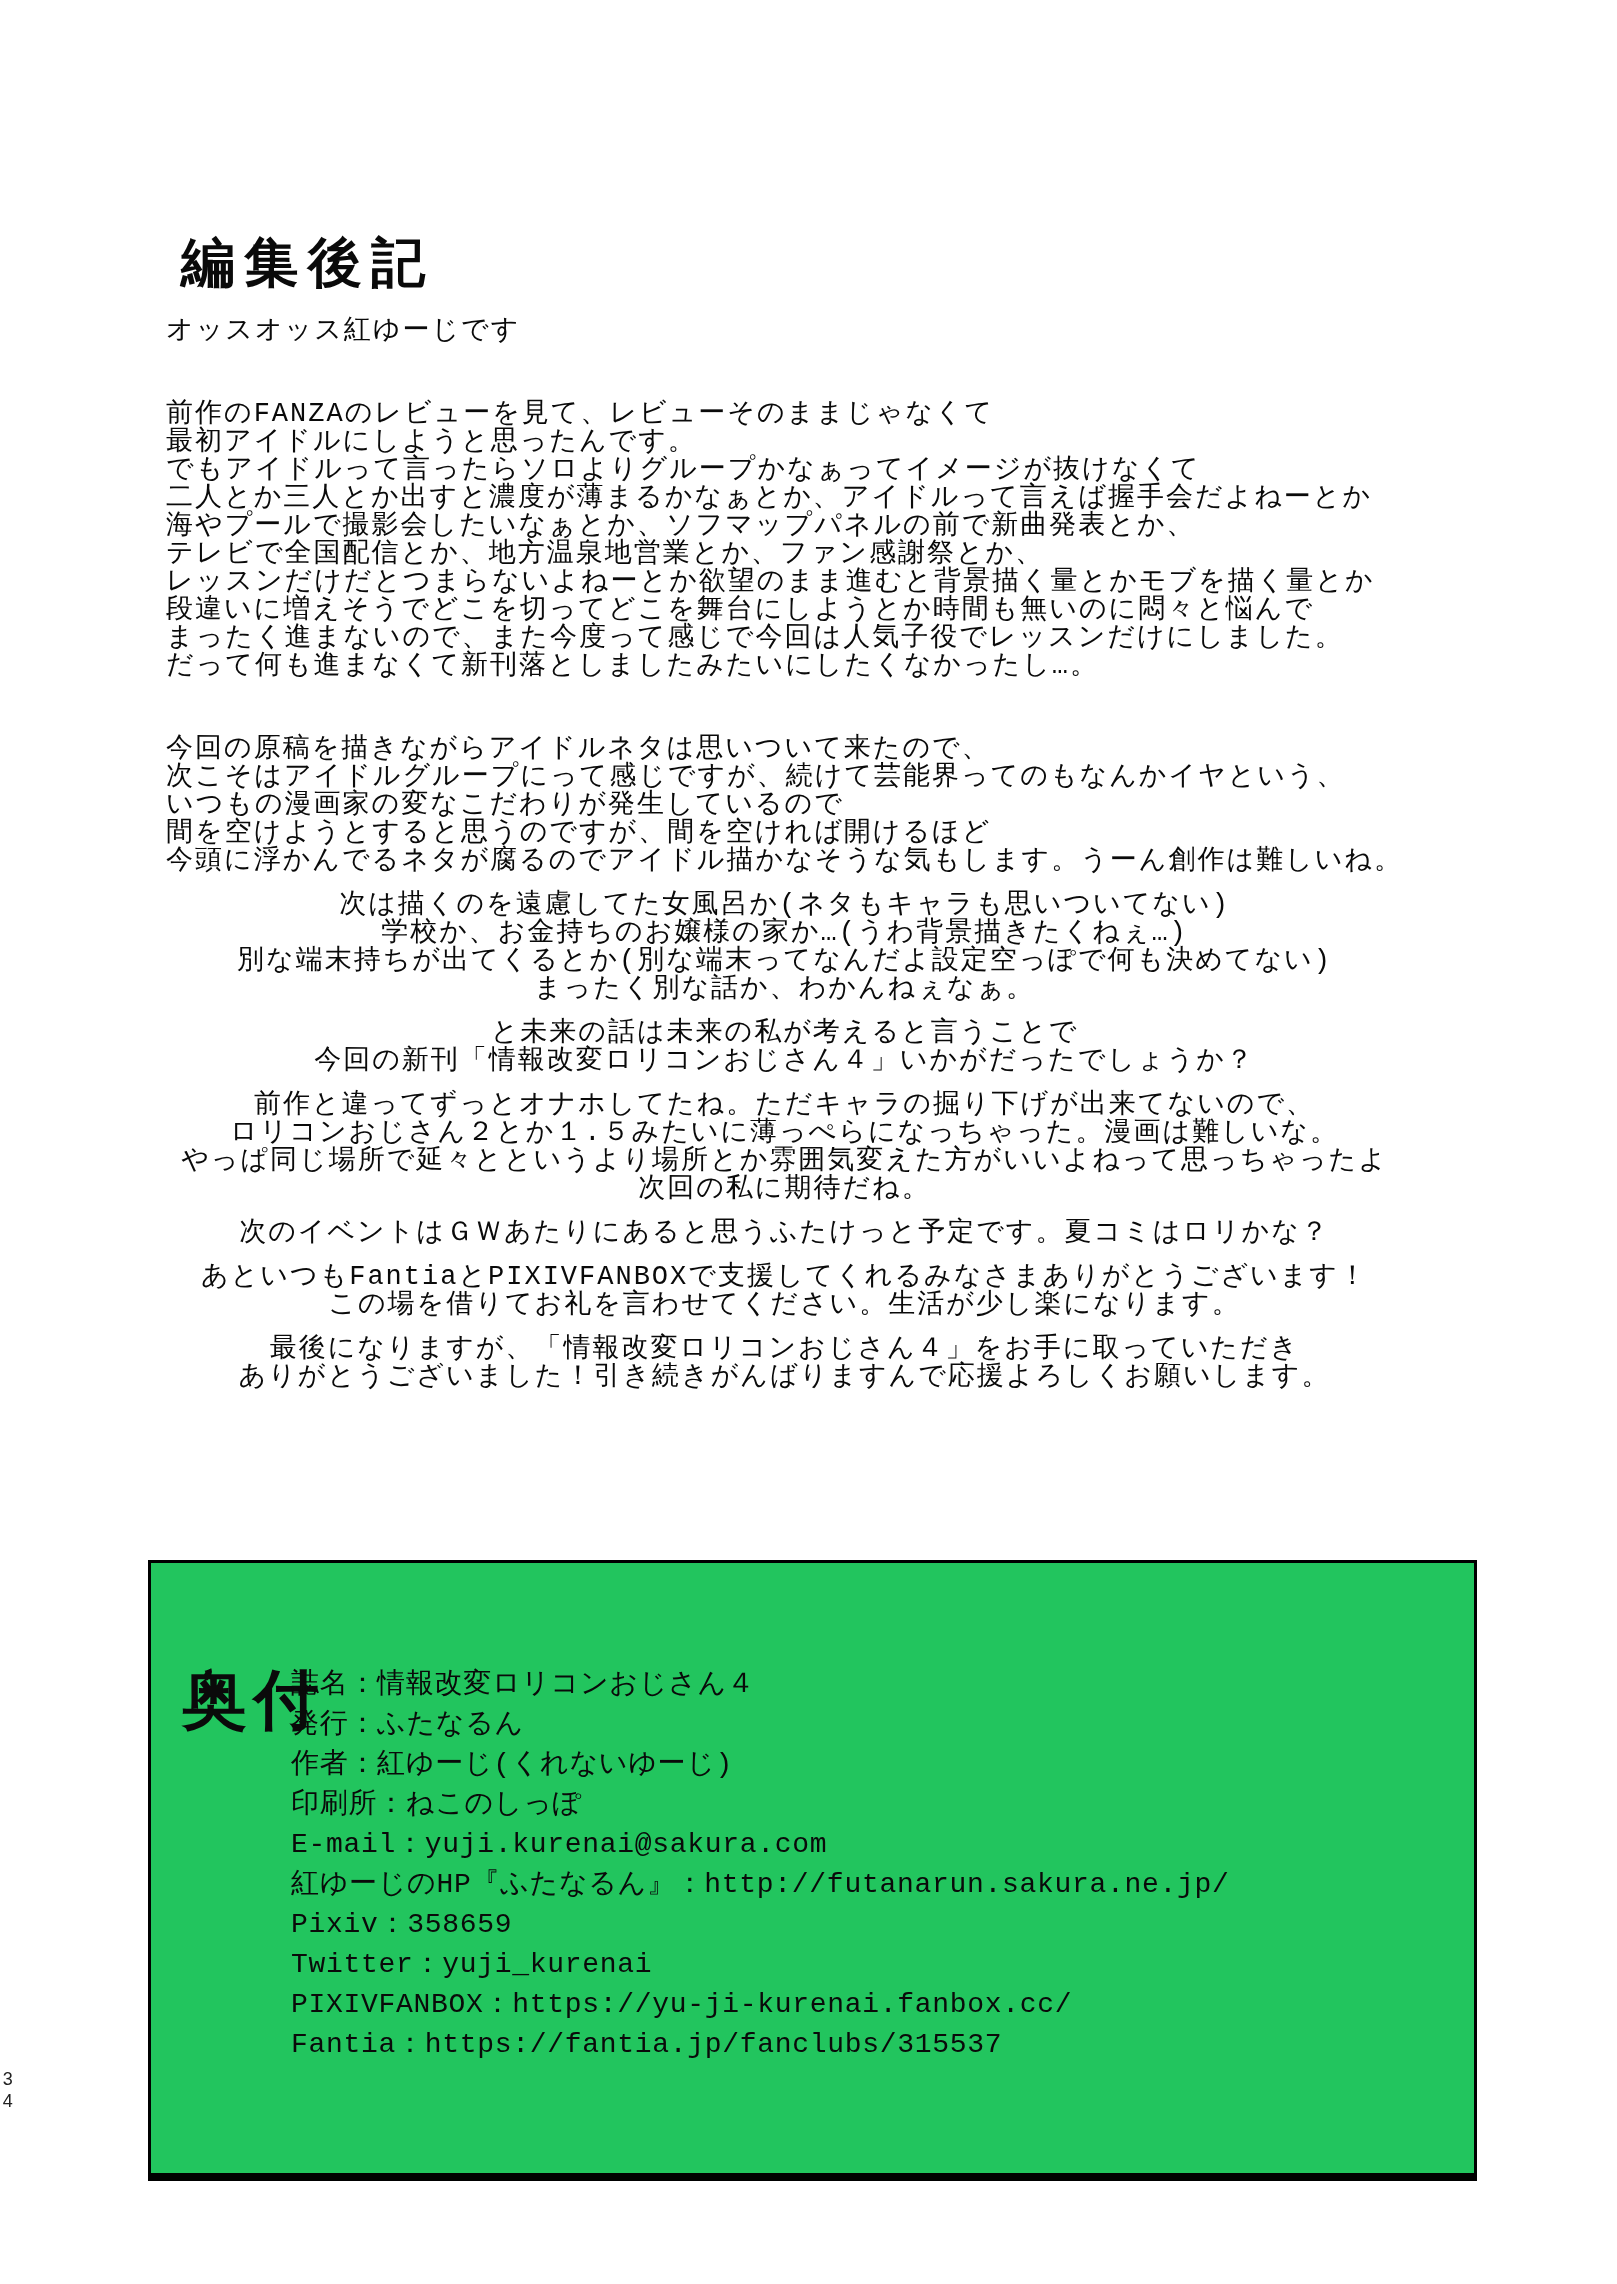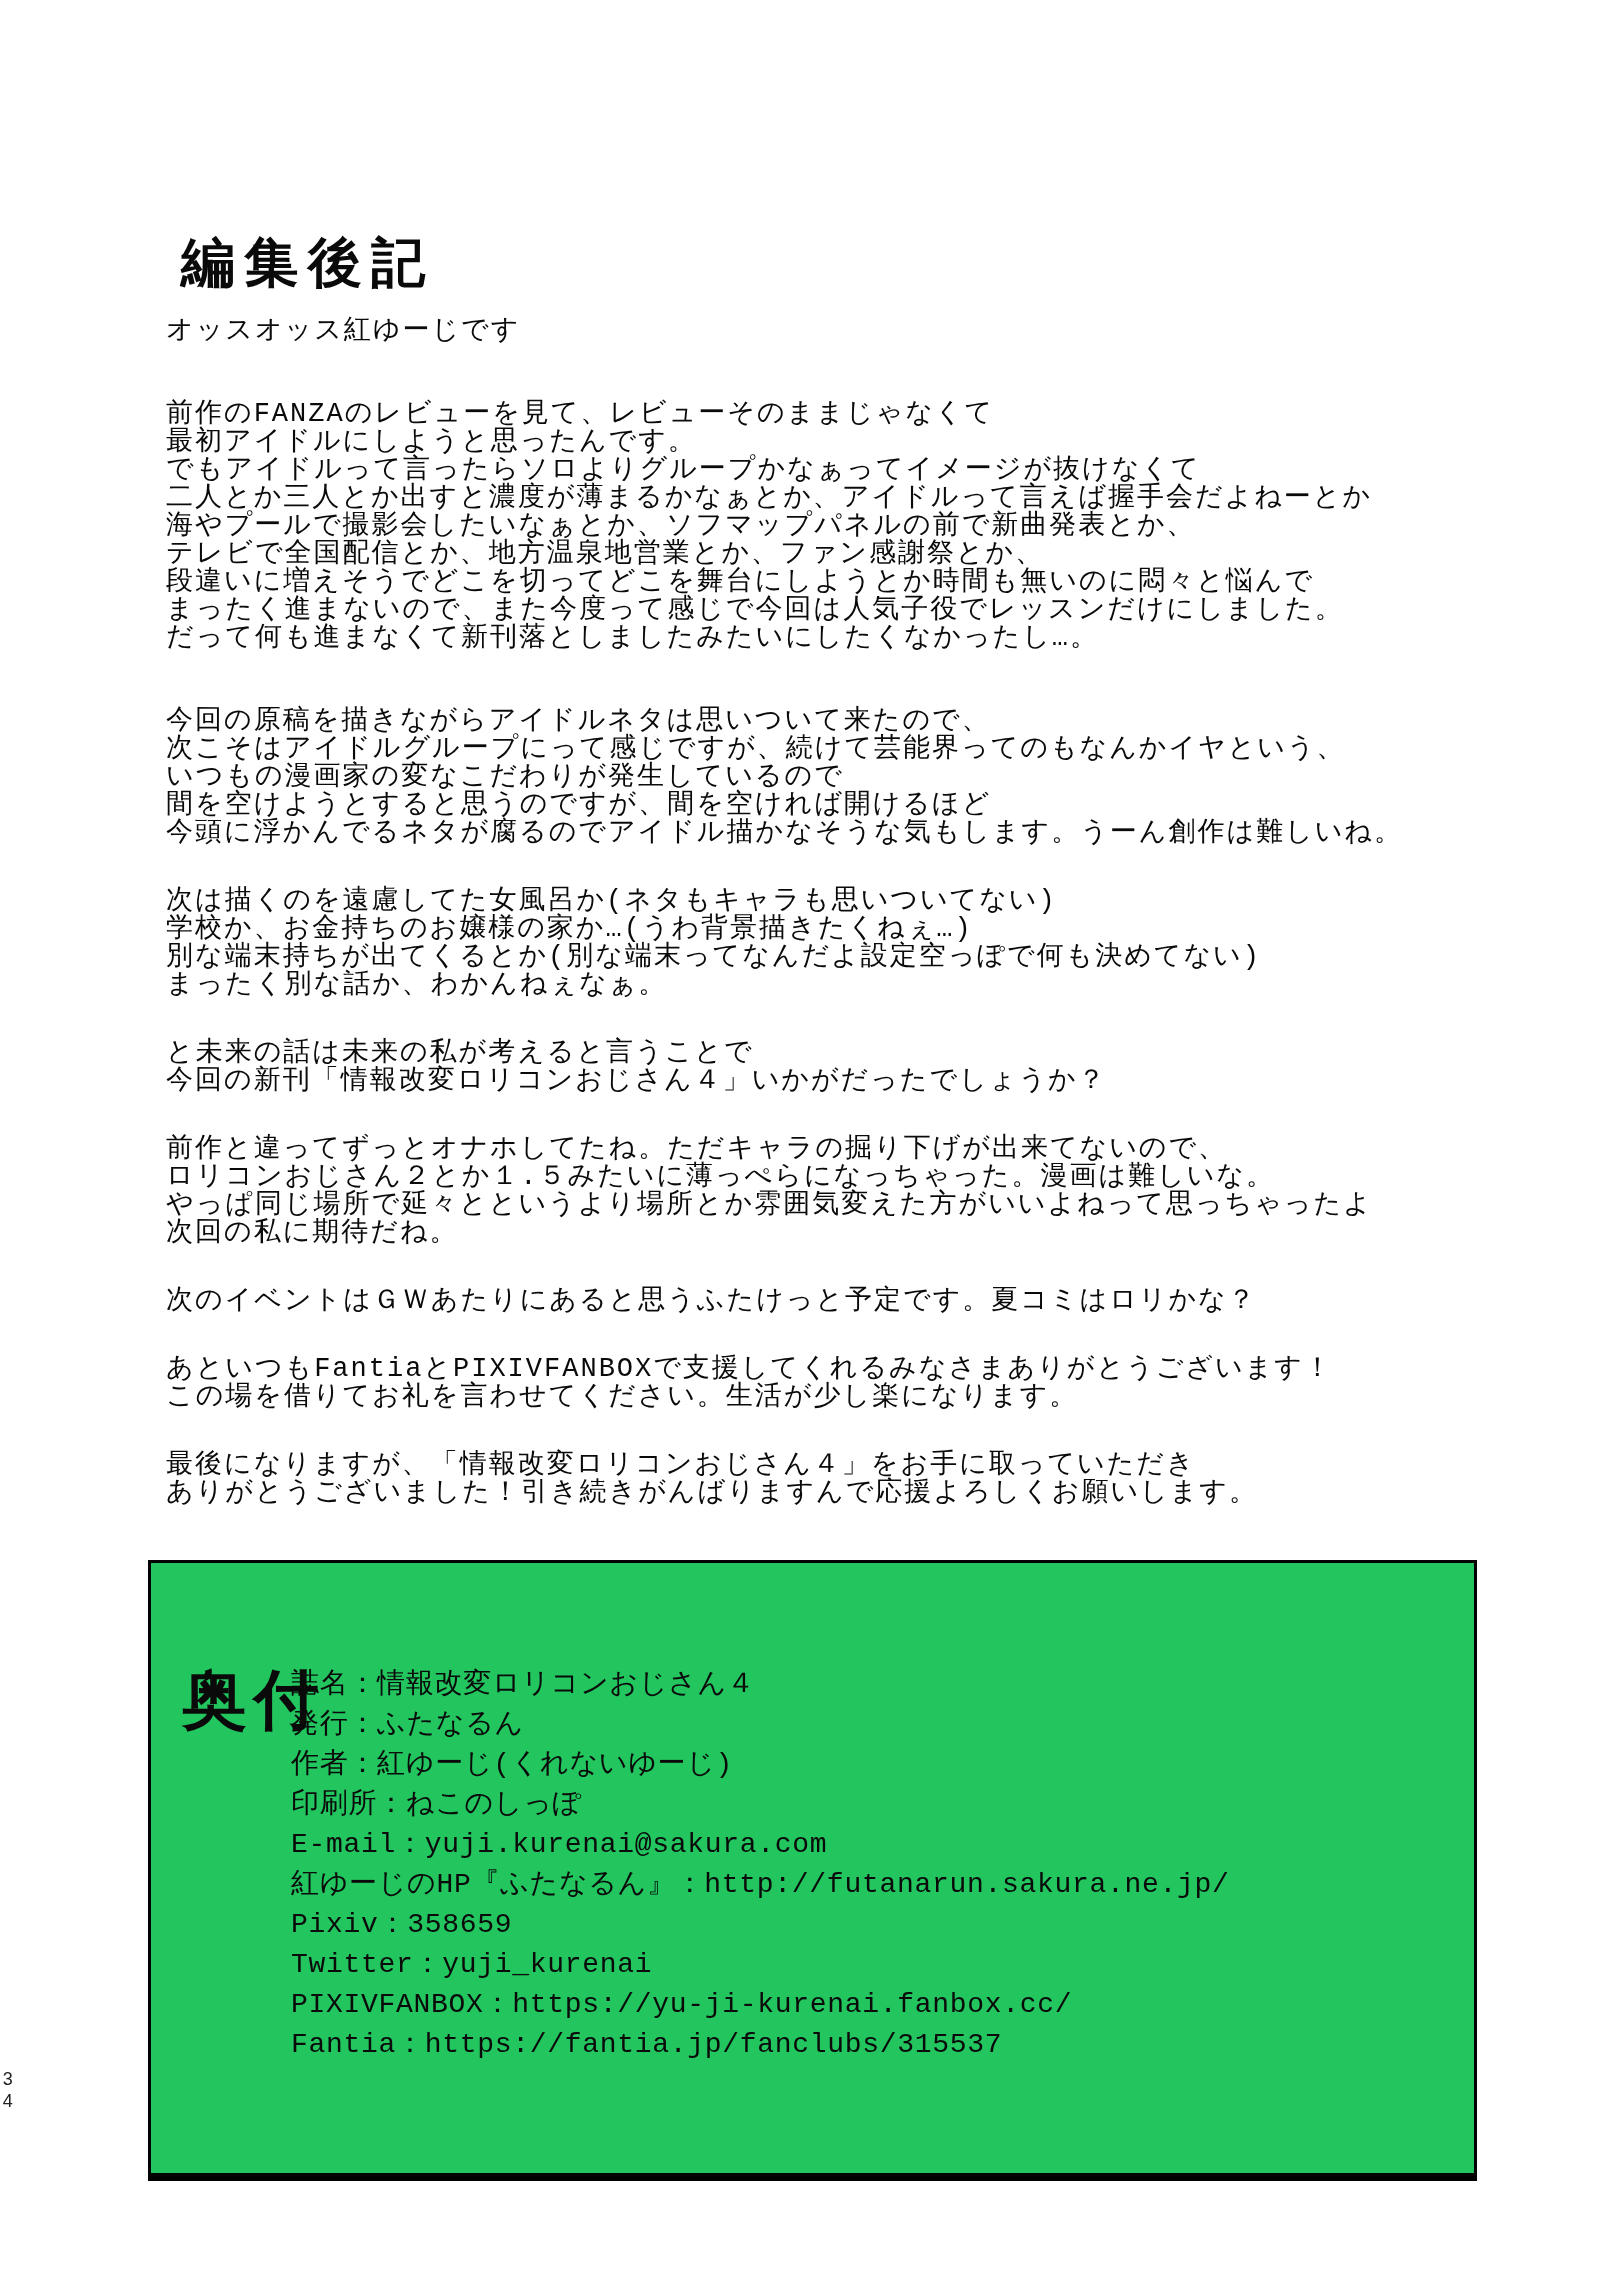--- a/index.html
+++ b/index.html
@@ -28,21 +28,21 @@
   .afterword-body {
     position: absolute;
     left: 166px;
     top: 317px;
     font-size: 27px;
     line-height: 28px;
     letter-spacing: 2px;
     white-space: nowrap;
   }
   .para { margin: 0; padding: 0; }
-  .para.gap1 { margin-top: 40px; }
+  .para.gap1 { margin-top: 16px; text-align: center; }
   .para.gap2 { margin-top: 55px; }
   .line { height: 28px; }
 
   .colophon {
     position: absolute;
     left: 148px;
     top: 1560px;
     width: 1329px;
     height: 621px;
     box-sizing: border-box;
@@ -91,20 +91,21 @@
   <div class="para">
       <div class="line">オッスオッス紅ゆーじです</div>
     </div>
   <div class="para gap2">
       <div class="line">前作のFANZAのレビューを見て、レビューそのままじゃなくて</div>
       <div class="line">最初アイドルにしようと思ったんです。</div>
       <div class="line">でもアイドルって言ったらソロよりグループかなぁってイメージが抜けなくて</div>
       <div class="line">二人とか三人とか出すと濃度が薄まるかなぁとか、アイドルって言えば握手会だよねーとか</div>
       <div class="line">海やプールで撮影会したいなぁとか、ソフマップパネルの前で新曲発表とか、</div>
       <div class="line">テレビで全国配信とか、地方温泉地営業とか、ファン感謝祭とか、</div>
+      <div class="line">レッスンだけだとつまらないよねーとか欲望のまま進むと背景描く量とかモブを描く量とか</div>
       <div class="line">段違いに増えそうでどこを切ってどこを舞台にしようとか時間も無いのに悶々と悩んで</div>
       <div class="line">まったく進まないので、また今度って感じで今回は人気子役でレッスンだけにしました。</div>
       <div class="line">だって何も進まなくて新刊落としましたみたいにしたくなかったし…。</div>
     </div>
   <div class="para gap2">
       <div class="line">今回の原稿を描きながらアイドルネタは思いついて来たので、</div>
       <div class="line">次こそはアイドルグループにって感じですが、続けて芸能界ってのもなんかイヤという、</div>
       <div class="line">いつもの漫画家の変なこだわりが発生しているので</div>
       <div class="line">間を空けようとすると思うのですが、間を空ければ開けるほど</div>
       <div class="line">今頭に浮かんでるネタが腐るのでアイドル描かなそうな気もします。うーん創作は難しいね。</div>

